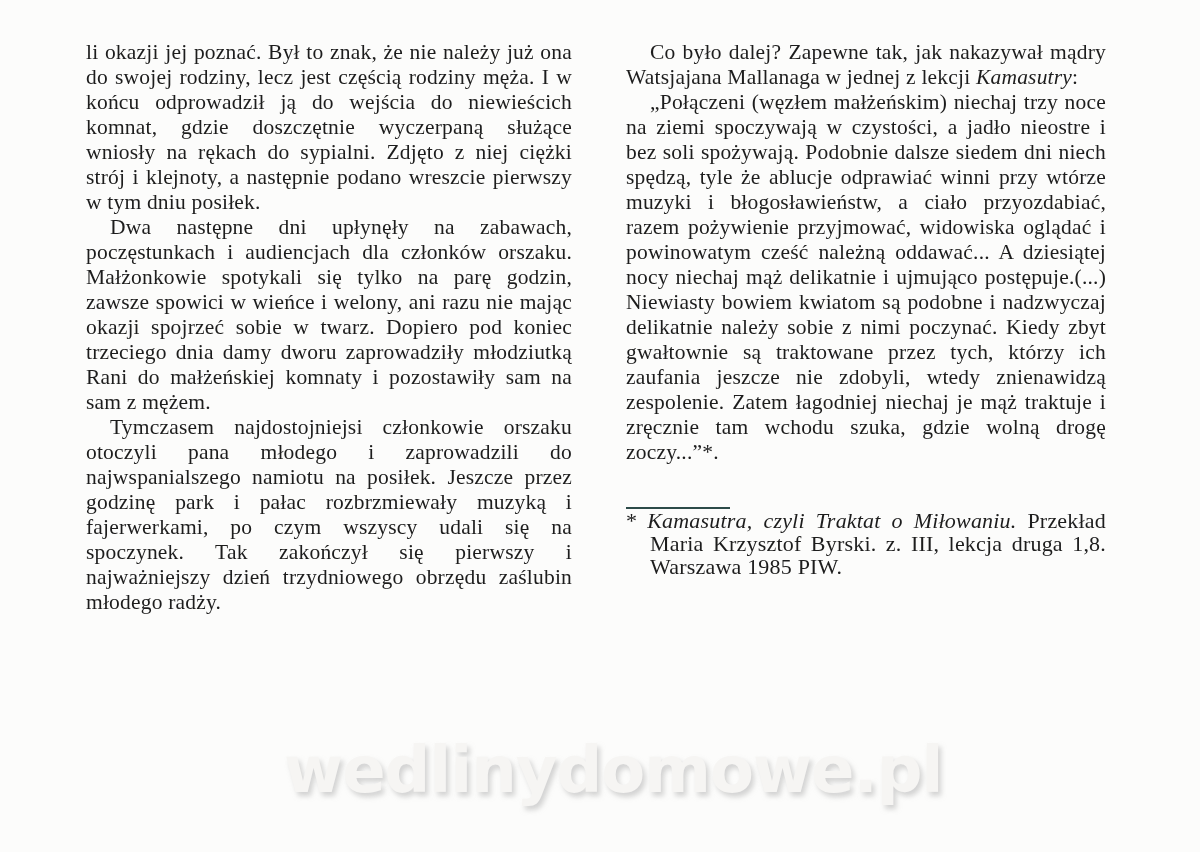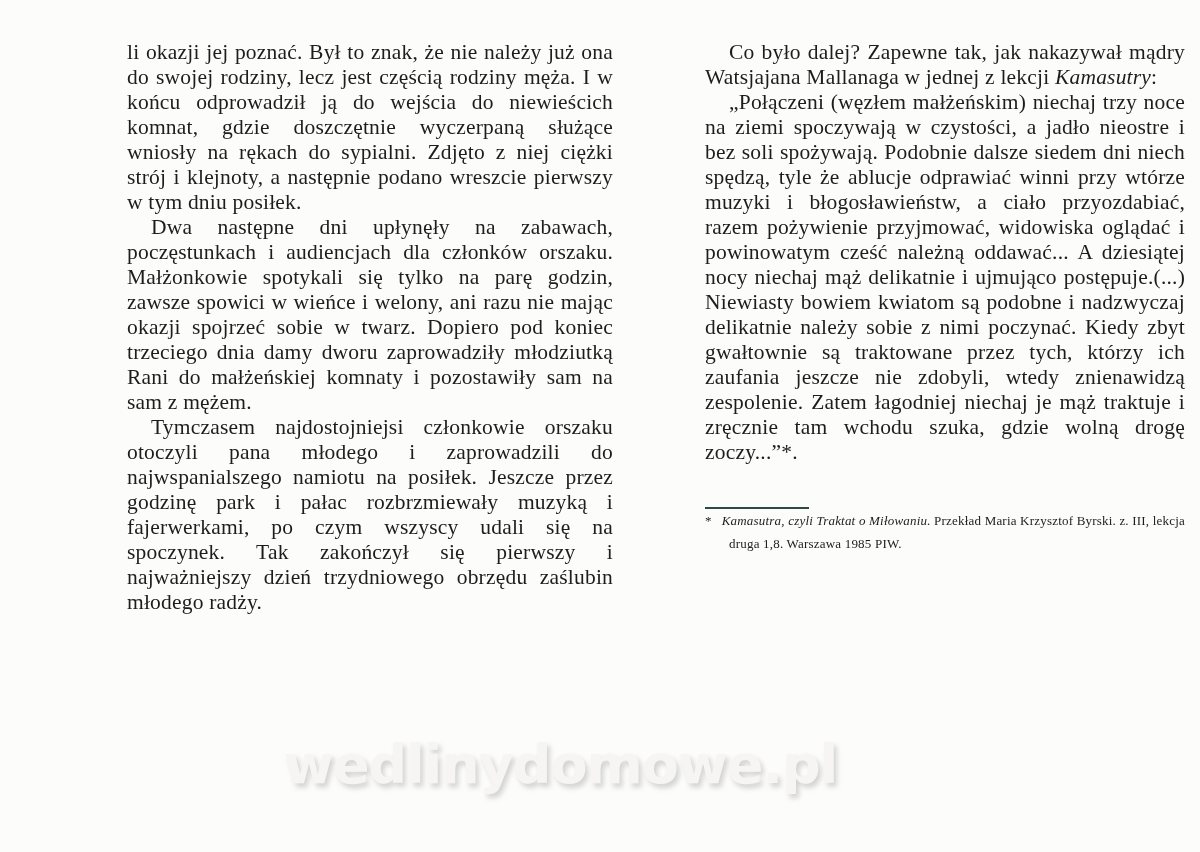--- a/index.html
+++ b/index.html
@@ -16,48 +16,47 @@
     inset: 0;
   }
   .column {
     position: absolute;
     top: 40px;
     color: var(--text-color, #1d1d1d);
     font-size: 21.5px;
     line-height: 25px;
     text-align: justify;
     letter-spacing: 0.2px;
-    margin-left: 41px;
   }
   .col-left  { left: 86px;  width: 486px; }
-  .col-right { left: 664px; width: 480px; }
+  .col-right { left: 626px; width: 480px; }
   .column p { margin: 0; }
   p.indent { text-indent: 24px; }
   .footnote-rule {
     width: 104px;
     height: 0;
     border-top: 2px solid var(--rule-color, #2c4b48);
     margin-top: 42px;
   }
   .footnote {
     margin-top: 14px;
-    font-size: 13px;
+    font-size: 22px;
     line-height: 23px;
     padding-left: 24px;
     text-indent: -24px;
     text-align: justify;
   }
   .fn-marker { padding-right: 10px; }
   .watermark {
     position: absolute;
     left: 284px;
     top: 733px;
     font-family: "DejaVu Sans", sans-serif;
     font-weight: 700;
-    font-size: 54px;
+    font-size: 64px;
     letter-spacing: -1px;
     white-space: nowrap;
     color: var(--watermark-color, #f6f5f3);
     text-shadow: 3px 4px 5px rgba(172, 172, 172, 0.5);
     user-select: none;
   }
 </style>
 </head>
 <body>
 

